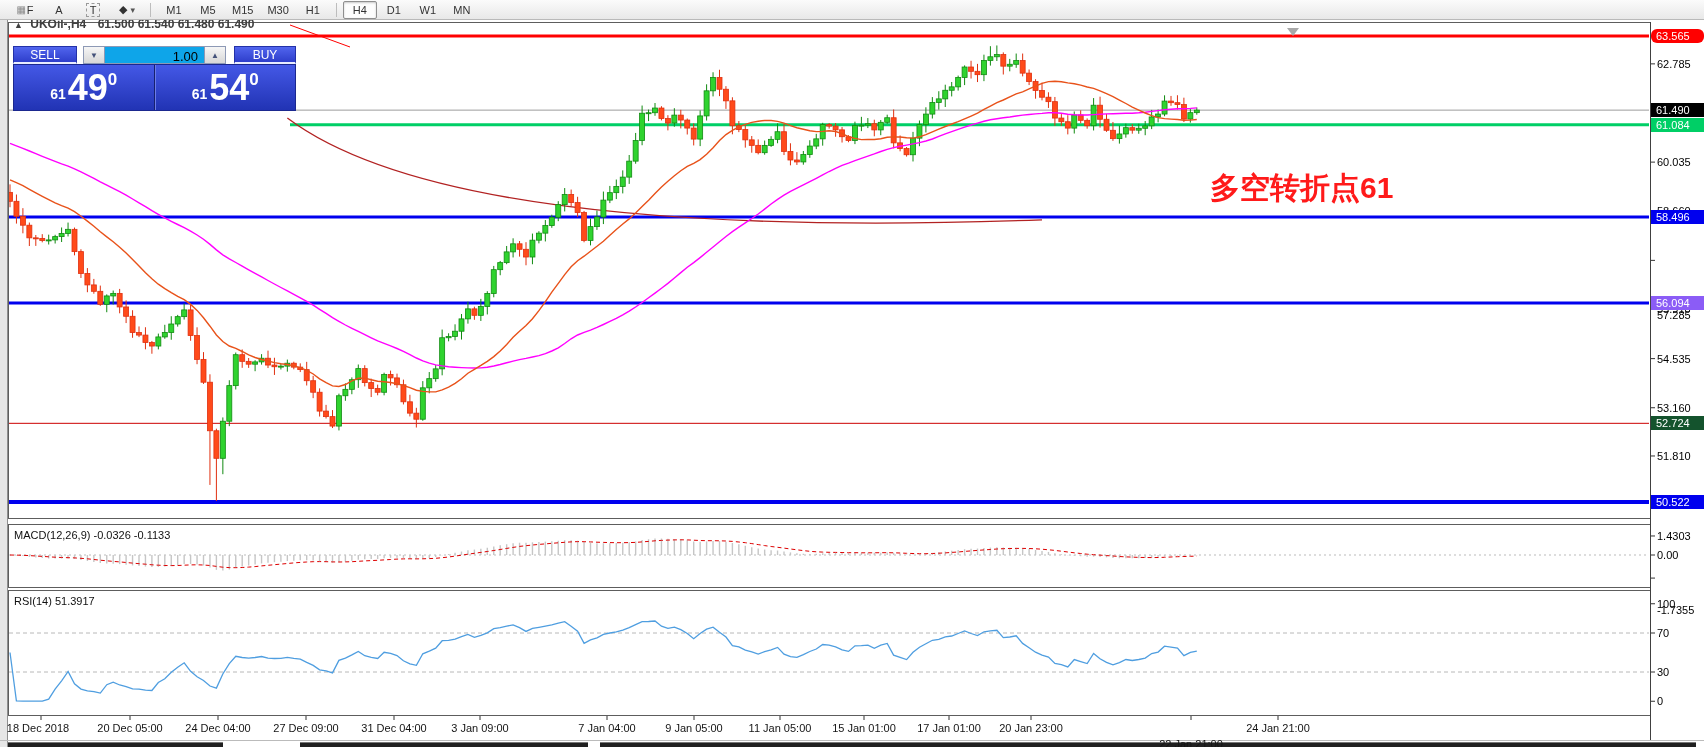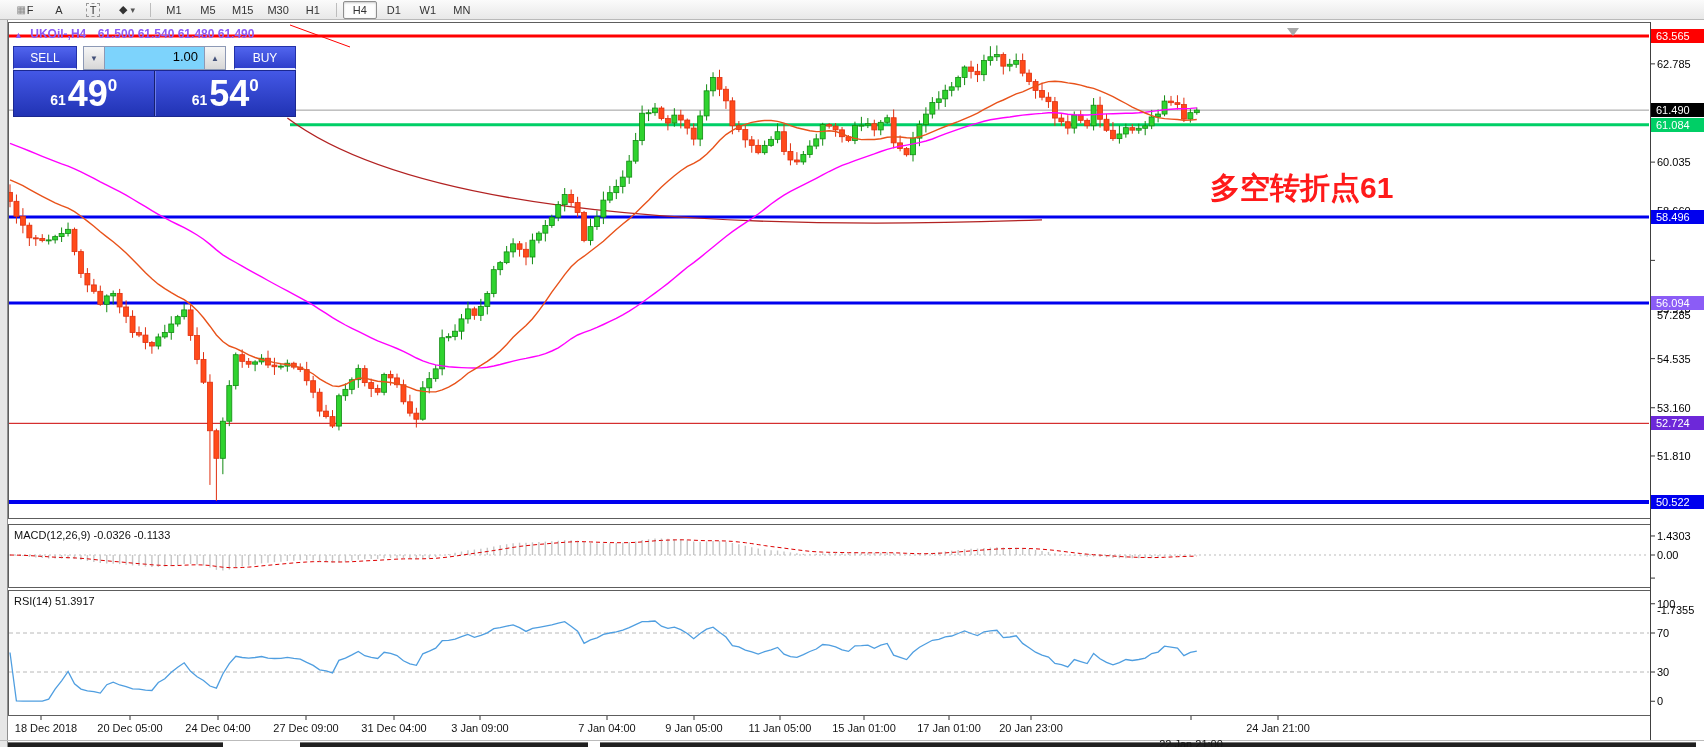--- a/index.html
+++ b/index.html
@@ -16,39 +16,39 @@
 
   #left-strip{position:absolute;left:0;top:20px;width:8px;height:727px;background:#e6e6e6;border-right:1px solid #8f8f8f;box-sizing:border-box}
 
   
   .frame{position:absolute;border:1px solid #5d5d5d;box-sizing:border-box;background:transparent;z-index:1}
   #axis-line{position:absolute;left:1650px;top:22px;width:1px;height:718px;background:#404040;z-index:3}
 
   #chart-svg{position:absolute;left:0;top:0;z-index:2}
 
   
-  #title{position:absolute;left:14px;top:27px;font-size:12px;font-weight:700;color:#8b5cf6;z-index:6;white-space:nowrap}
+  #title{position:absolute;left:14px;top:17px;font-size:12px;font-weight:700;color:#404040;z-index:6;white-space:nowrap}
   #title .tri{font-size:9px;margin-right:4px}
 
   
   .tick-label{position:absolute;left:1657px;font-size:11px;color:#000;height:12px;line-height:12px;z-index:4;white-space:nowrap}
   .badge{position:absolute;left:1651px;width:53px;height:14px;color:#fff;font-size:11px;line-height:14px;padding-left:5px;box-sizing:border-box;z-index:5;white-space:nowrap}
   .time-label{position:absolute;top:722px;font-size:11px;color:#141414;transform:translateX(-50%);z-index:4;white-space:nowrap}
   .ind-label{position:absolute;font-size:11px;color:#101010;z-index:5;white-space:nowrap}
 
   
   #trade-panel{position:absolute;left:13px;top:46px;width:283px;height:69px;z-index:7;font-family:"Liberation Sans",sans-serif}
-  .tp-top{display:flex;height:24px;align-items:stretch}
+  .tp-top{display:flex;height:18px;align-items:stretch}
   .tp-btn{background:linear-gradient(#5165ee,#2e3ecb);color:#fff;font-size:12px;display:flex;align-items:center;justify-content:center;border:1px solid #2331a8;border-bottom:2px solid #e8ecff;box-sizing:border-box}
   #sell-btn{width:64px}
   #buy-btn{width:62px}
   .tp-gap{width:6px;background:transparent}
   .tp-gap2{width:8px;background:transparent}
   .spin-btn{width:22px;background:linear-gradient(#f6f6f6,#d7d7d7);border:1px solid #8d99b5;color:#44527a;font-size:8px;display:flex;align-items:center;justify-content:center;box-sizing:border-box}
-  #vol-field{flex:1;background:#7dd3fc;border:1px solid #8d99b5;border-left:none;border-right:none;font-size:13px;color:#000;text-align:right;padding:0 6px;line-height:20px;box-sizing:border-box}
+  #vol-field{flex:1;background:#0ea5e9;border:1px solid #8d99b5;border-left:none;border-right:none;font-size:13px;color:#000;text-align:right;padding:0 6px;line-height:20px;box-sizing:border-box}
   .tp-big{display:flex;height:47px;background:linear-gradient(#4458e6,#2133b4);border:1px solid #1b288f;box-sizing:border-box;color:#fff}
   .tp-half{flex:1;display:flex;align-items:center;justify-content:center}
   .tp-half.left{border-right:1px solid #16206e}
   .tp-half.right{border-left:1px solid #6d7ce8}
   .small-num{font-size:14px;font-weight:700;margin-top:12px;margin-right:2px}
   .big-num{font-size:36px;font-weight:700;line-height:42px}
   .sup-num{font-size:17px;font-weight:700;margin-bottom:16px}
 
   #annotation{position:absolute;z-index:6;font-weight:700;white-space:nowrap}
 
@@ -756,35 +756,35 @@
 <div class="bstrip" style="left:600px;width:1096px"></div>
 
 <div class="tick-label" style="top: 57.8678px;">62.785</div>
 <div class="tick-label" style="top: 156.12px;">60.035</div>
 <div class="tick-label" style="top: 205.246px;">58.660</div>
 <div class="tick-label" style="top: 269px; margin-top: 40px;">57.285</div>
 <div class="tick-label" style="top: 303.498px;">55.910</div>
 <div class="tick-label" style="top: 352.624px;">54.535</div>
 <div class="tick-label" style="top: 401.75px;">53.160</div>
 <div class="tick-label" style="top: 449.982px;">51.810</div>
-<div class="badge" style="top: 29px; background: rgb(255, 0, 0); color: rgb(255, 255, 255);">63.565</div>
+<div class="badge" style="top: 29px; background: rgb(255, 0, 0); color: rgb(255, 255, 255); border-radius: 6px;">63.565</div>
 <div class="badge" style="top: 103.136px; background: rgb(0, 0, 0); color: rgb(255, 255, 255);">61.490</div>
 <div class="badge" style="top: 117.641px; background: rgb(0, 207, 102); color: rgb(255, 255, 255);">61.084</div>
 <div class="badge" style="top: 210.105px; background: rgb(0, 0, 238); color: rgb(255, 255, 255);">58.496</div>
 <div class="badge" style="top: 295.924px; background: #8b5cf6; color: rgb(255, 255, 255);">56.094</div>
-<div class="badge" style="top: 416.327px; background: #6d28d9; color: rgb(255, 255, 255);">52.724</div>
+<div class="badge" style="top: 416.327px; background: #14532d; color: rgb(255, 255, 255);">52.724</div>
 <div class="badge" style="top: 495px; background: rgb(0, 0, 238); color: rgb(255, 255, 255);">50.522</div>
 <div class="tick-label" style="top: 529.977px;">1.4303</div>
 <div class="tick-label" style="top: 549px;">0.00</div>
 <div class="tick-label" style="top: 604px;">-1.7355</div>
 <div class="tick-label" style="top: 597.75px;">100</div>
 <div class="tick-label" style="top: 627px;">70</div>
 <div class="tick-label" style="top: 666px; text-align: right;">30</div>
 <div class="tick-label" style="top: 695.25px;">0</div>
-<div class="time-label" style="left: 46px;">18 Dec 2018</div>
+<div class="time-label" style="left: 38px;">18 Dec 2018</div>
 <div class="time-label" style="left: 130px;">20 Dec 05:00</div>
 <div class="time-label" style="left: 218px;">24 Dec 04:00</div>
 <div class="time-label" style="left: 306px;">27 Dec 09:00</div>
 <div class="time-label" style="left: 394px;">31 Dec 04:00</div>
 <div class="time-label" style="left: 480px;">3 Jan 09:00</div>
 <div class="time-label" style="left: 607px;">7 Jan 04:00</div>
 <div class="time-label" style="left: 694px;">9 Jan 05:00</div>
 <div class="time-label" style="left: 780px;">11 Jan 05:00</div>
 <div class="time-label" style="left: 864px;">15 Jan 01:00</div>
 <div class="time-label" style="left: 949px;">17 Jan 01:00</div>

